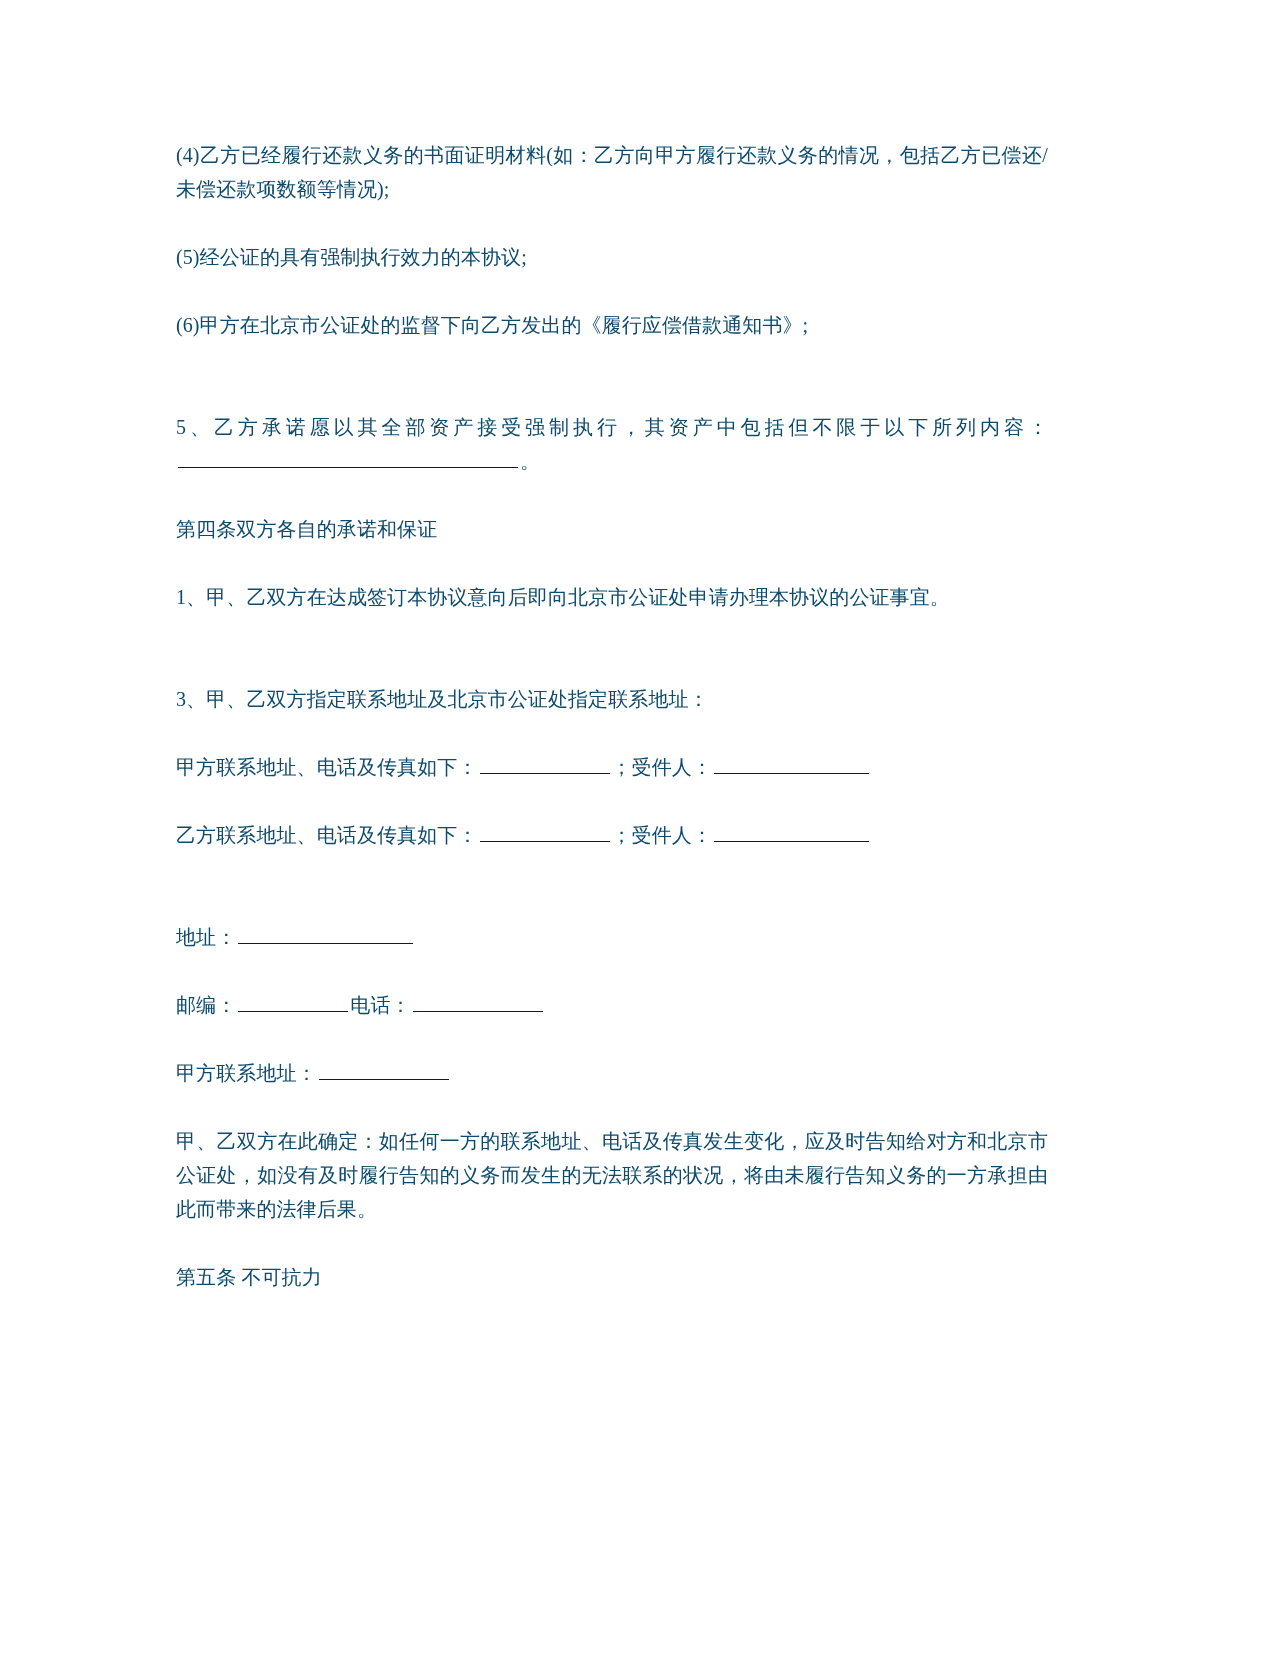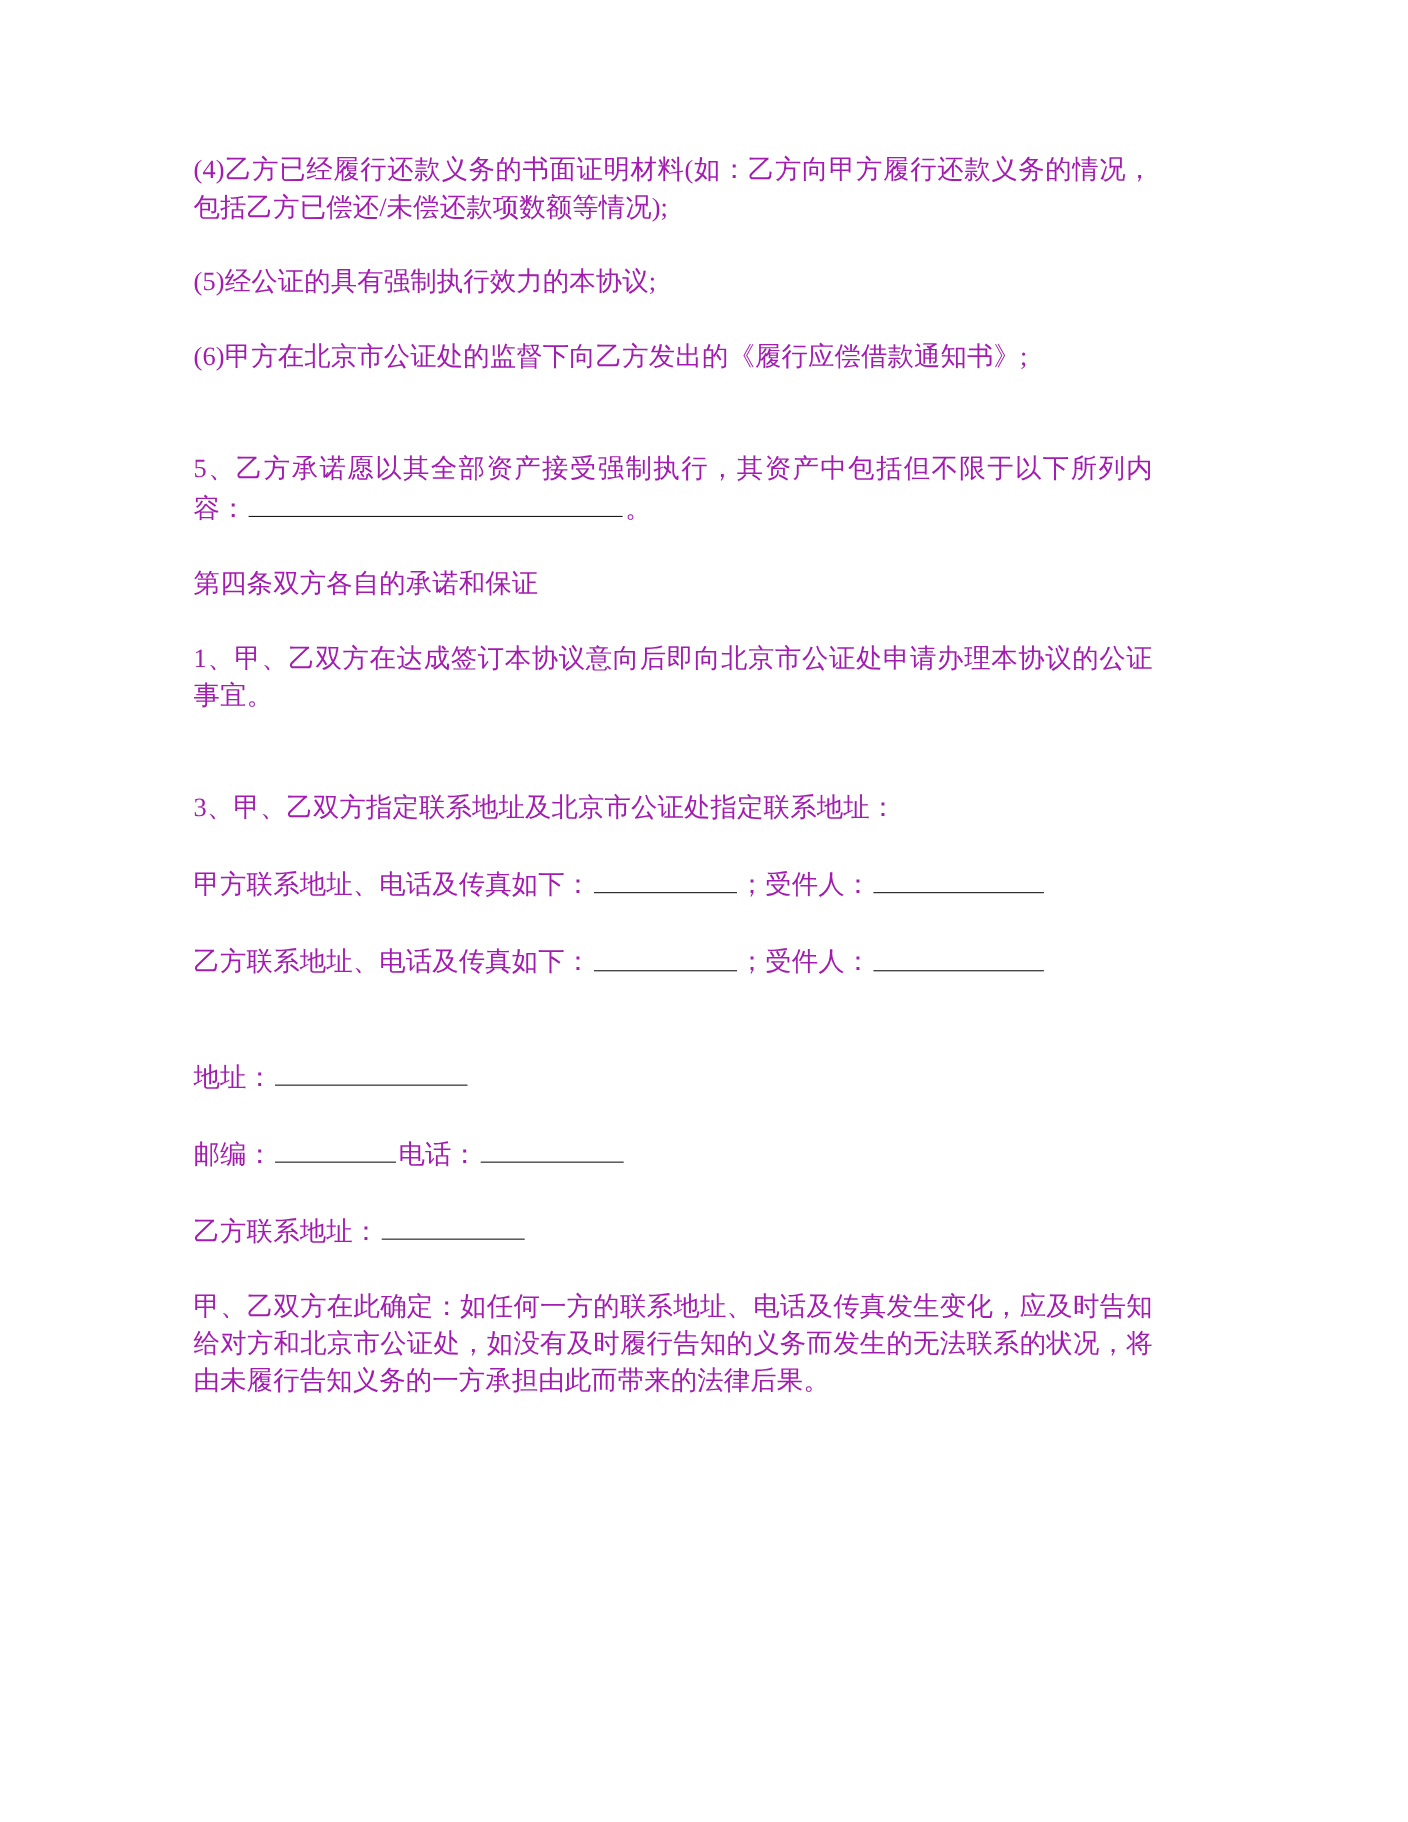--- a/index.html
+++ b/index.html
@@ -25,27 +25,27 @@
   }
   .content {
     position: absolute;
     left: 176px;
     top: 138px;
     width: 872px;
   }
   p.para {
     margin: 0 0 0 0;
     padding: 0;
-    font-size: 24px;
+    font-size: 20px;
     line-height: 34px;
     text-align: justify;
     text-justify: inter-ideograph;
     letter-spacing: 0.1px;
     word-break: break-all;
-    color: #a21caf;
+    color: #0c4a6e;
   }
   .gap-lg { height: 34px; }
   .blank {
     display: inline-block;
     border-bottom: 1.6px solid #1a1a1a;
     vertical-align: baseline;
     height: 1.05em;
     margin: 0 2px;
   }
   .blank-xxl { width: 340px; }
@@ -92,23 +92,24 @@
     <div class="gap-lg"></div>
 
     <div class="gap-lg"></div>
 
     <p class="para"><span>地址：</span><span class="blank blank-xl"></span></p>
     <div class="gap-lg"></div>
 
     <p class="para"><span>邮编：</span><span class="blank blank-sm"></span><span>电话：</span><span class="blank blank-md"></span></p>
     <div class="gap-lg"></div>
 
-    <p class="para"><span>乙方联系地址：</span><span class="blank blank-md"></span></p>
+    <p class="para"><span>甲方联系地址：</span><span class="blank blank-md"></span></p>
     <div class="gap-lg"></div>
 
     <p class="para">甲、乙双方在此确定：如任何一方的联系地址、电话及传真发生变化，应及时告知给对方和北京市公证处，如没有及时履行告知的义务而发生的无法联系的状况，将由未履行告知义务的一方承担由此而带来的法律后果。</p>
     <div class="gap-lg"></div>
 
+    <p class="para">第五条 不可抗力</p>
     <div class="gap-lg"></div>
 
 
   </div>
 </div>
 
 </body></html>

